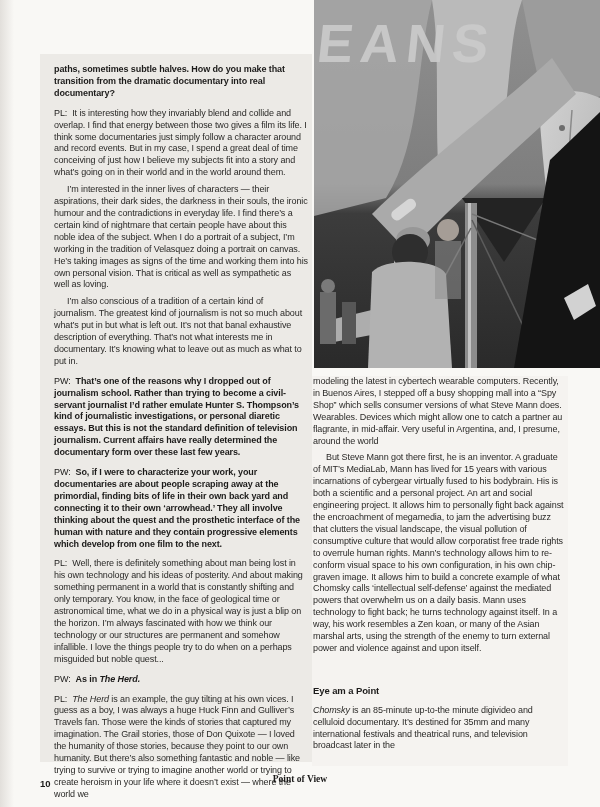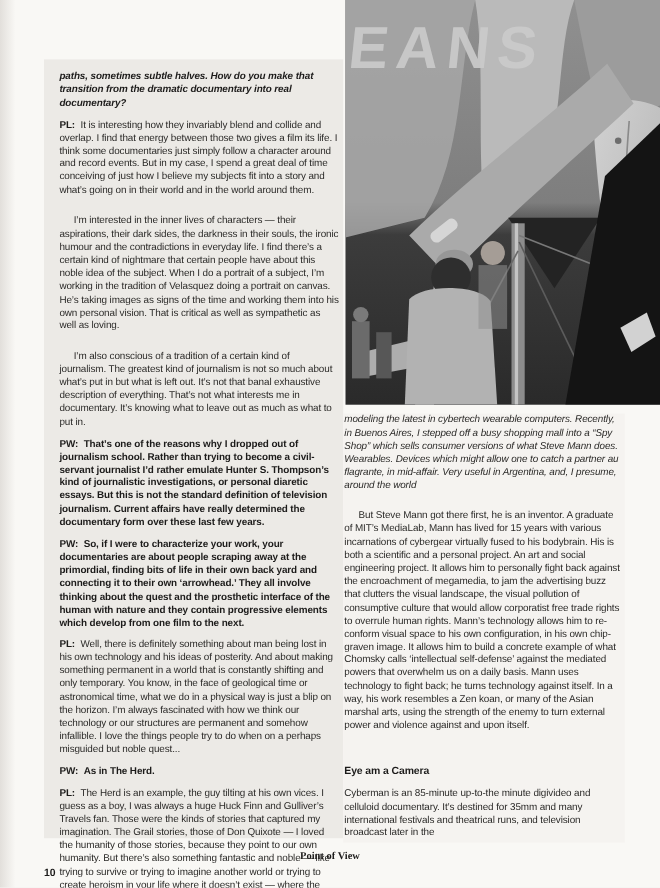--- a/index.html
+++ b/index.html
@@ -34,31 +34,31 @@
   }
   .col{
     position:absolute;
     color:#2b2a28;
     font-size:9px;line-height:11.9px;letter-spacing:-0.1px;
     text-align:left;
   }
   .col-left{left:54px;top:64px;width:254px;}
   .col-right{left:313px;top:376px;width:251px;}
   .para{margin:8px 0 0 0;}
-  .para:first-child{margin-top:0;font-style:italic;}
-  .para.indent{margin-top:16px;text-indent:13px;}
+  .para:first-child{margin-top:0;}
+  .para.indent{margin-top:5px;text-indent:13px;}
   .para.bold{font-weight:bold;color:#1c1b1a;}
   .para.heading{margin-top:30px;font-weight:bold;color:#1c1b1a;font-size:9.5px;}
-  .speaker{font-weight:bold;color:#1c1b1a;margin-right:5px;}
-  .italic{}
+  .speaker{font-weight:normal;color:#1c1b1a;margin-right:5px;}
+  .italic{font-style:italic;}
   .footer{
     position:absolute;left:0;top:774px;width:600px;height:20px;
     font-size:9.5px;font-weight:bold;color:#1c1b1a;
   }
-  .page-number{position:absolute;left:40px;top:14px;}
+  .page-number{position:absolute;left:40px;top:4px;}
   .running-title{position:absolute;left:0;top:0;width:600px;text-align:center;font-family:Liberation Serif, serif;}
 </style>
 </head>
 <body>
 
 <div class="page">
   <div class="edge-shade"></div>
   <div class="left-tint"></div>
   <div class="right-tint"></div>
 
@@ -123,21 +123,21 @@
       <p class="para bold"><span class="speaker">PW:</span><span>That’s one of the reasons why I dropped out of journalism school. Rather than trying to become a civil-servant journalist I’d rather emulate Hunter S. Thompson’s kind of journalistic investigations, or personal diaretic essays. But this is not the standard definition of television journalism. Current affairs have really determined the documentary form over these last few years.</span></p>
       <p class="para bold"><span class="speaker">PW:</span><span>So, if I were to characterize your work, your documentaries are about people scraping away at the primordial, finding bits of life in their own back yard and connecting it to their own ‘arrowhead.’ They all involve thinking about the quest and the prosthetic interface of the human with nature and they contain progressive elements which develop from one film to the next.</span></p>
       <p class="para"><span class="speaker">PL:</span><span>Well, there is definitely something about man being lost in his own technology and his ideas of posterity. And about making something permanent in a world that is constantly shifting and only temporary. You know, in the face of geological time or astronomical time, what we do in a physical way is just a blip on the horizon. I’m always fascinated with how we think our technology or our structures are permanent and somehow infallible. I love the things people try to do when on a perhaps misguided but noble quest...</span></p>
       <p class="para bold"><span class="speaker">PW:</span><span>As in </span><span class="italic">The Herd.</span></p>
       <p class="para"><span class="speaker">PL:</span><span class="italic">The Herd</span><span> is an example, the guy tilting at his own vices. I guess as a boy, I was always a huge Huck Finn and Gulliver’s Travels fan. Those were the kinds of stories that captured my imagination. The Grail stories, those of Don Quixote — I loved the humanity of those stories, because they point to our own humanity. But there’s also something fantastic and noble — like trying to survive or trying to imagine another world or trying to create heroism in your life where it doesn’t exist — where the world we</span></p>
     </div>
 
   <div class="col col-right">
       <p class="para"><span>modeling the latest in cybertech wearable computers. Recently, in Buenos Aires, I stepped off a busy shopping mall into a “Spy Shop” which sells consumer versions of what Steve Mann does. Wearables. Devices which might allow one to catch a partner au flagrante, in mid-affair. Very useful in Argentina, and, I presume, around the world</span></p>
       <p class="para indent"><span>But Steve Mann got there first, he is an inventor. A graduate of MIT’s MediaLab, Mann has lived for 15 years with various incarnations of cybergear virtually fused to his bodybrain. His is both a scientific and a personal project. An art and social engineering project. It allows him to personally fight back against the encroachment of megamedia, to jam the advertising buzz that clutters the visual landscape, the visual pollution of consumptive culture that would allow corporatist free trade rights to overrule human rights. Mann’s technology allows him to re-conform visual space to his own configuration, in his own chip-graven image. It allows him to build a concrete example of what Chomsky calls ‘intellectual self-defense’ against the mediated powers that overwhelm us on a daily basis. Mann uses technology to fight back; he turns technology against itself. In a way, his work resembles a Zen koan, or many of the Asian marshal arts, using the strength of the enemy to turn external power and violence against and upon itself.</span></p>
-      <p class="para heading"><span>Eye am a Camera</span></p>
-      <p class="para"><span class="italic">Cyberman</span><span> is an 85-minute up-to-the minute digivideo and celluloid documentary. It’s destined for 35mm and many international festivals and theatrical runs, and television broadcast later in the</span></p>
+      <p class="para heading"><span>Eye am a Point</span></p>
+      <p class="para"><span class="italic">Chomsky</span><span> is an 85-minute up-to-the minute digivideo and celluloid documentary. It’s destined for 35mm and many international festivals and theatrical runs, and television broadcast later in the</span></p>
     </div>
 
   <div class="footer">
     <span class="page-number">10</span>
     <span class="running-title">Point of View</span>
   </div>
 </div>
 
 </body></html>

